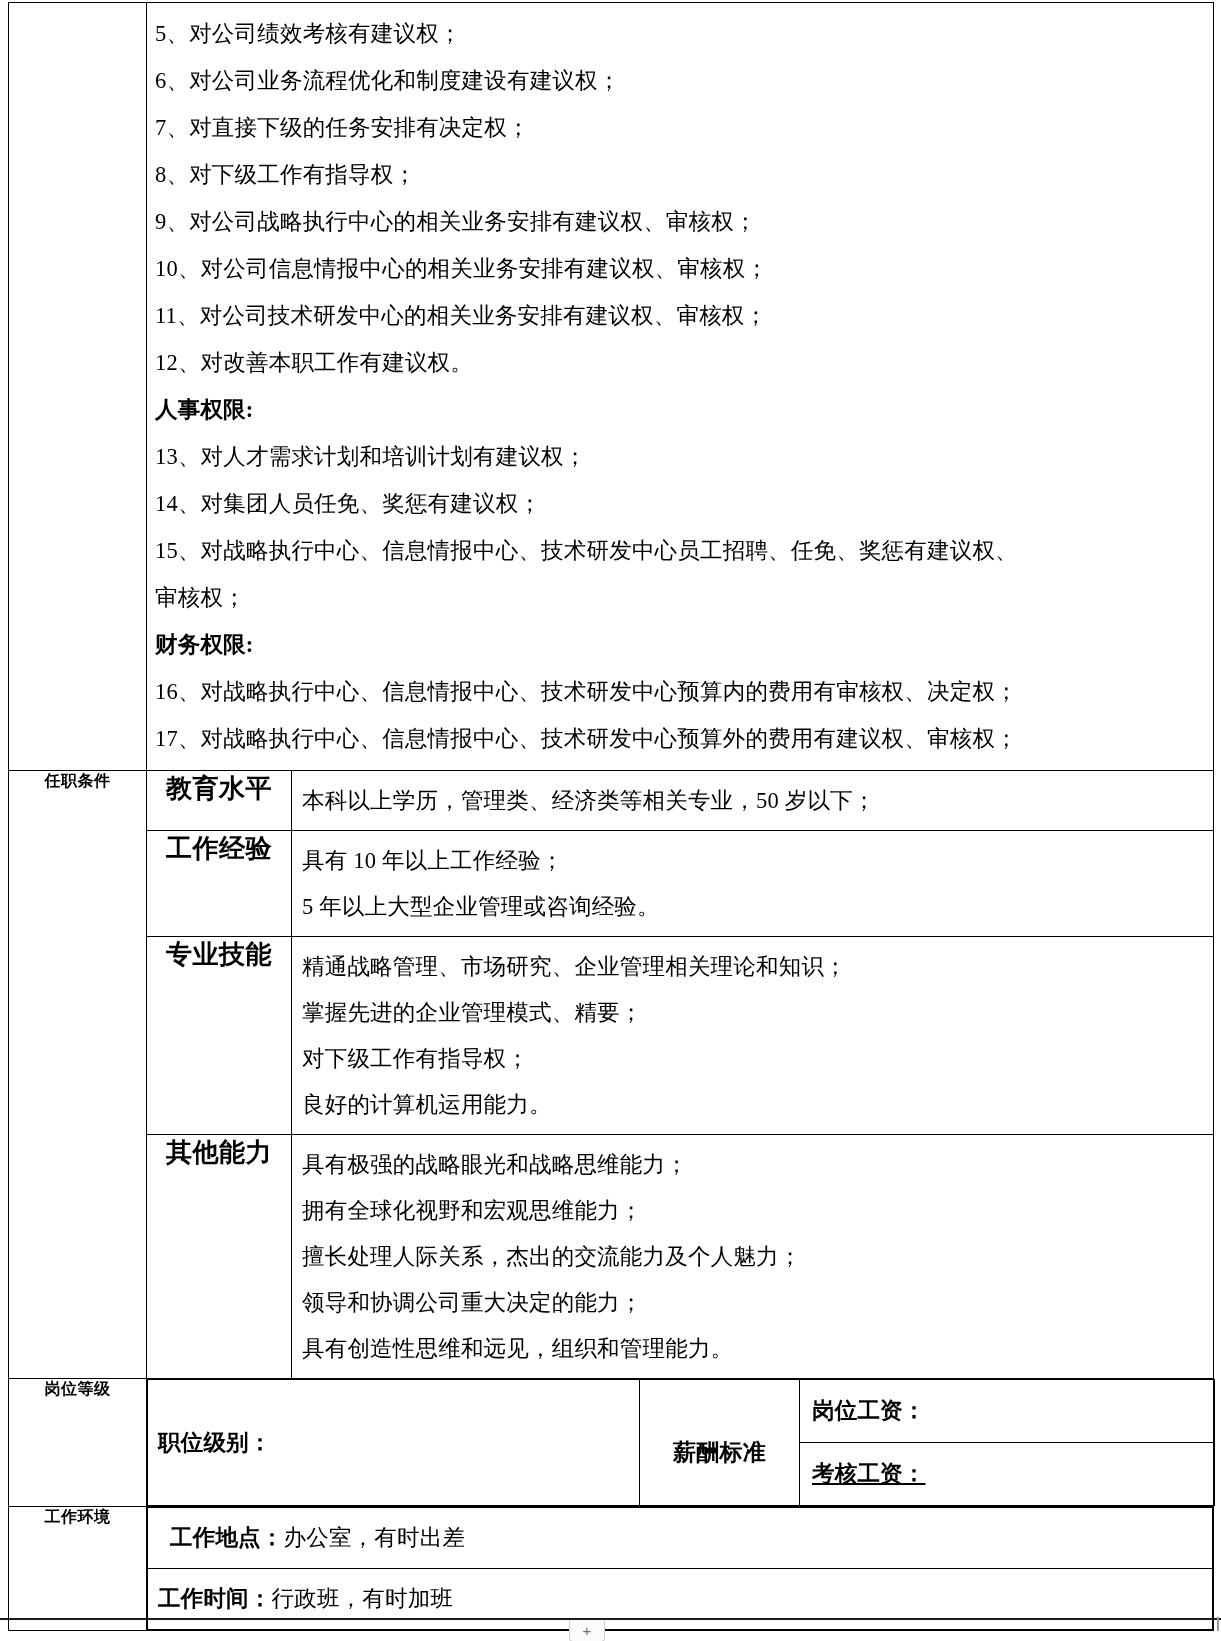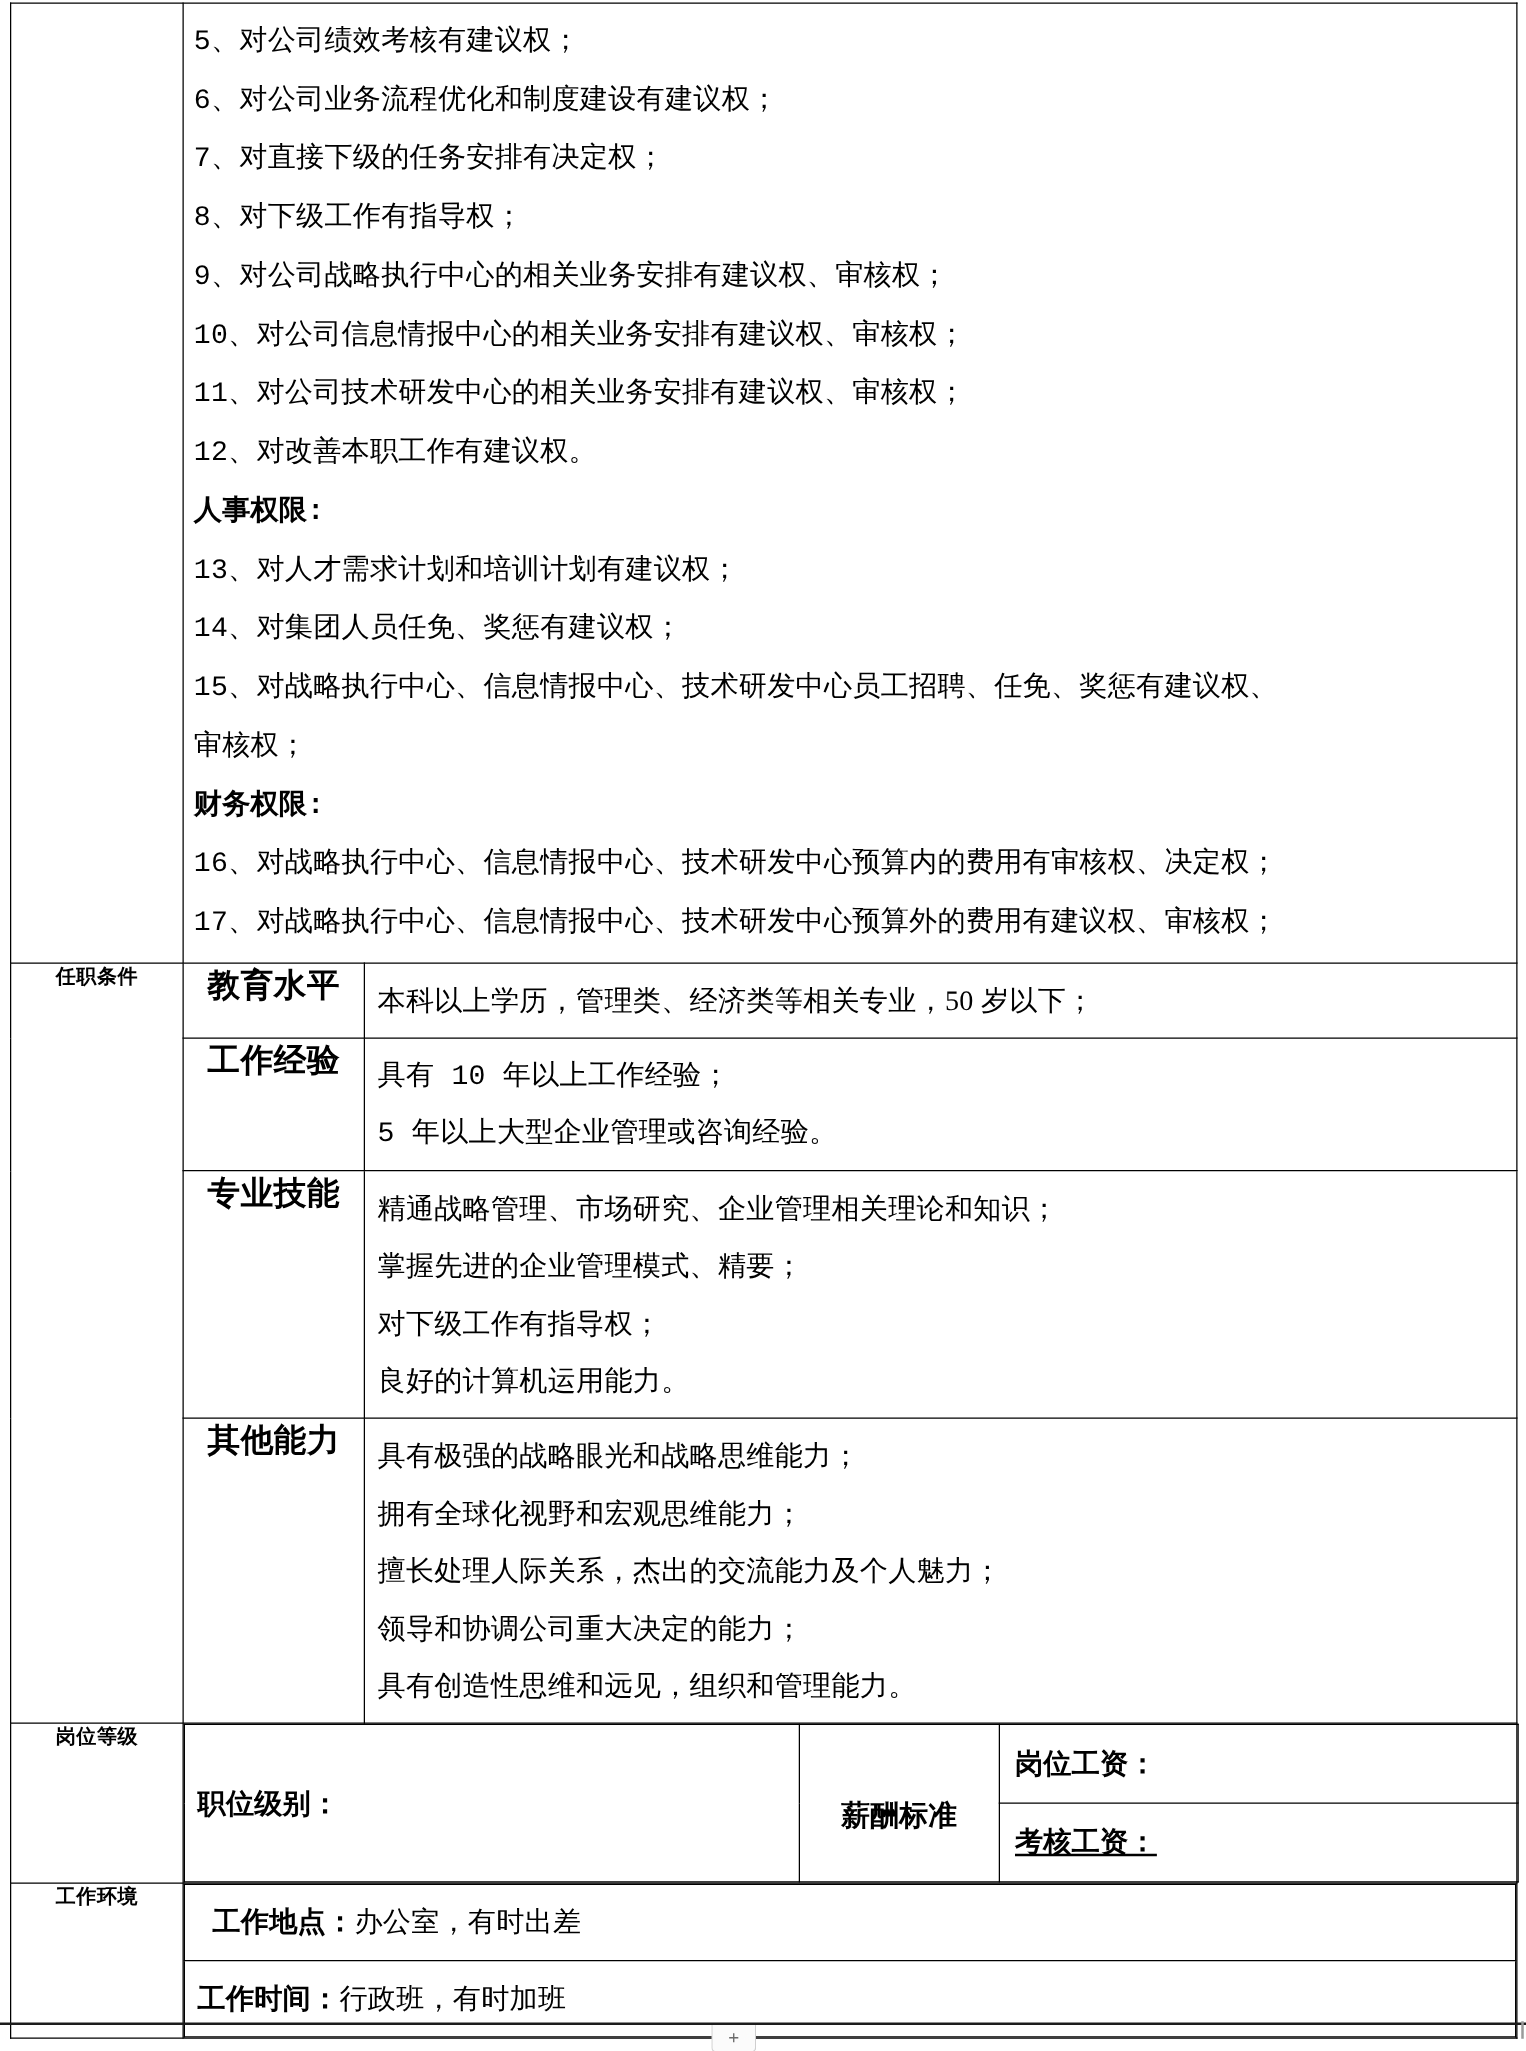--- a/index.html
+++ b/index.html
@@ -40,21 +40,20 @@
 
   
   .col-a { width: 138px; }
   .col-b { width: 145px; }
   .col-c { width: 922px; }
 
   
   .cell {
     padding: 6px 8px 8px 8px;
     box-sizing: border-box;
-    font-family: Liberation Mono, monospace;
   }
   .cell-tight {
     padding: 4px 8px 4px 10px;
     box-sizing: border-box;
   }
 
   
   .rowlabel {
     vertical-align: middle;
     text-align: center;
@@ -194,21 +193,21 @@
             <div class="line body">本科以上学历，管理类、经济类等相关专业，50 岁以下；</div>
           </div>
         </td>
       </tr>
 
       <tr>
         <td class="sublabel">
           <span>工作经验</span>
         </td>
         <td>
-          <div class="cell-tight" style="padding-top:7px;padding-bottom:6px;font-family:Liberation Mono, monospace;">
+          <div class="cell-tight" style="padding-top:7px;padding-bottom:6px;">
             <div class="line body">具有 10 年以上工作经验；</div>
             <div class="line body">5 年以上大型企业管理或咨询经验。</div>
           </div>
         </td>
       </tr>
 
       <tr>
         <td class="sublabel">
           <span>专业技能</span>
         </td>

